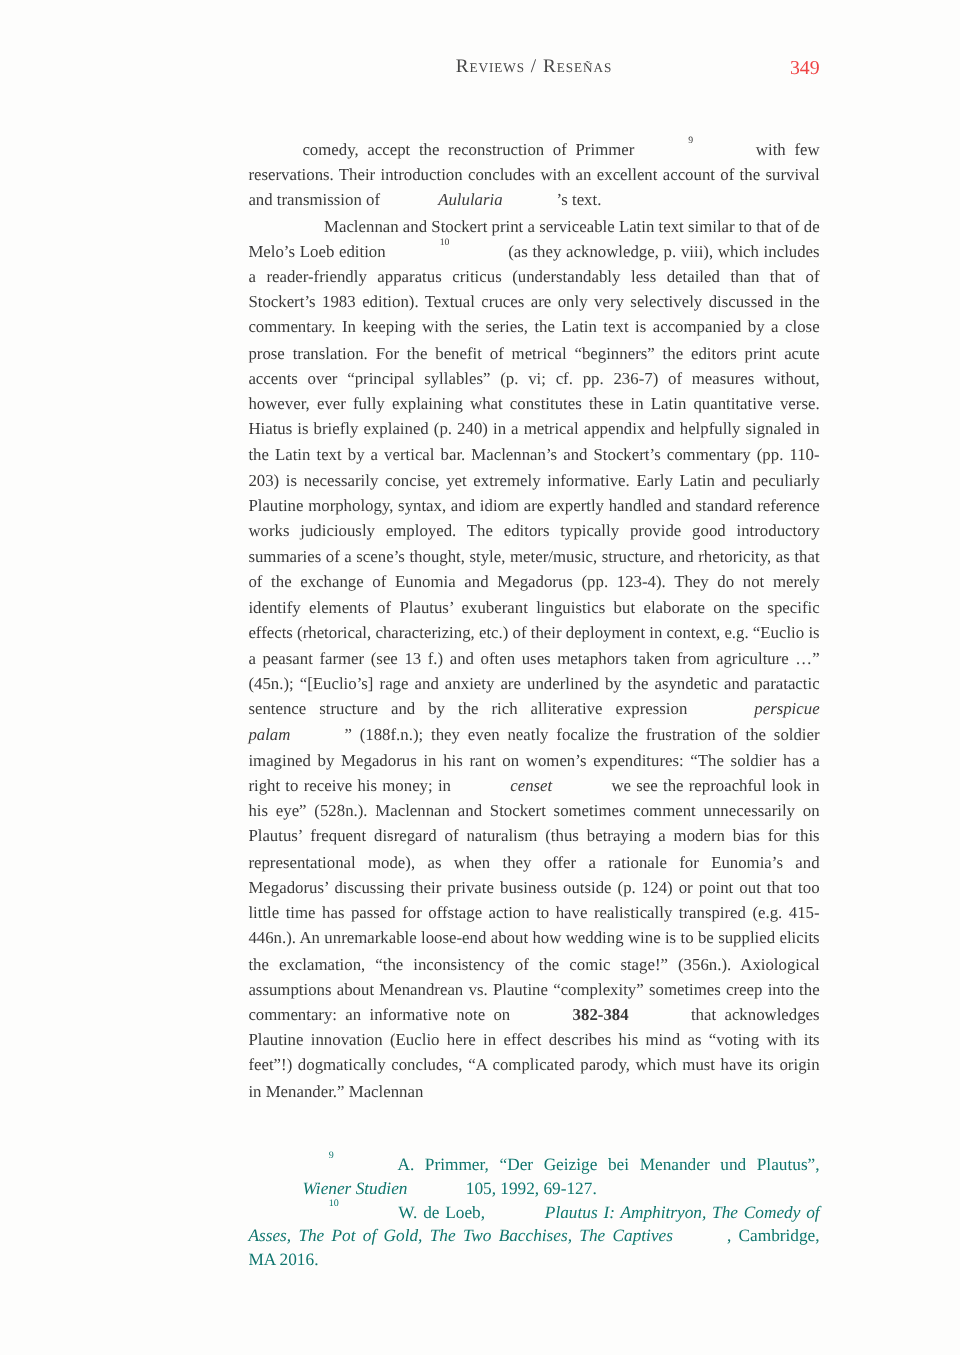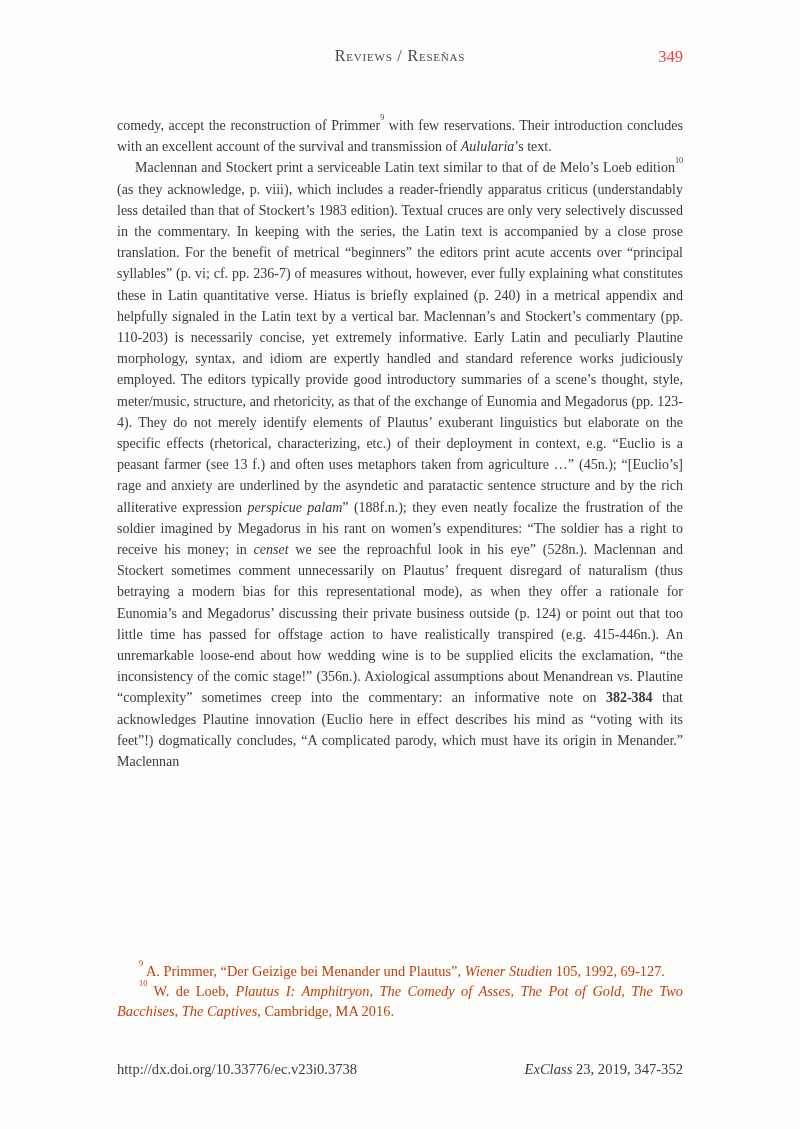--- a/index.html
+++ b/index.html
@@ -1,15 +1,15 @@
 <!DOCTYPE html>
 <html><head>
 <meta charset="utf-8">
 <style>
-  * { box-sizing: border-box; }
+  * { box-sizing: border-box; padding-left: 45px; }
   html, body { margin: 0; padding: 0; }
   body { background: #ffffff; }
 
   .page {
     position: relative;
     width: 800px;
     height: 1129px;
     background: #fdfdfc;
     color: #3b3b3b;
     font-family: "Liberation Serif", "DejaVu Serif", serif;
@@ -64,21 +64,21 @@
 
   
   .footnotes {
     position: absolute;
     top: 962px;
     left: 117px;
     width: 566px;
     font-size: 14.4px;
     line-height: 19.8px;
     text-align: justify;
-    color: #c2410c;
+    color: #0f766e;
   }
   .footnotes p { margin: 0; text-indent: 22px; }
 
   
   .page-footer {
     position: absolute;
     top: 1061px;
     left: 117px;
     width: 566px;
     display: flex;
@@ -100,18 +100,14 @@
   <main class="body-text" id="body-paragraphs">
       <p><span>comedy, accept the reconstruction of Primmer</span><sup class="fn">9</sup><span> with few reservations. Their introduction concludes with an excellent account of the survival and transmission of </span><em>Aulularia</em><span>’s text.</span></p>
       <p class="indent"><span>Maclennan and Stockert print a serviceable Latin text similar to that of de Melo’s Loeb edition</span><sup class="fn">10</sup><span> (as they acknowledge, p. viii), which includes a reader-friendly apparatus criticus (understandably less detailed than that of Stockert’s 1983 edition). Textual cruces are only very selectively discussed in the commentary. In keeping with the series, the Latin text is accompanied by a close prose translation. For the benefit of metrical “beginners” the editors print acute accents over “principal syllables” (p. vi; cf. pp. 236-7) of measures without, however, ever fully explaining what constitutes these in Latin quantitative verse. Hiatus is briefly explained (p. 240) in a metrical appendix and helpfully signaled in the Latin text by a vertical bar. Maclennan’s and Stockert’s commentary (pp. 110-203) is necessarily concise, yet extremely informative. Early Latin and peculiarly Plautine morphology, syntax, and idiom are expertly handled and standard reference works judiciously employed. The editors typically provide good introductory summaries of a scene’s thought, style, meter/music, structure, and rhetoricity, as that of the exchange of Eunomia and Megadorus (pp. 123-4). They do not merely identify elements of Plautus’ exuberant linguistics but elaborate on the specific effects (rhetorical, characterizing, etc.) of their deployment in context, e.g. “Euclio is a peasant farmer (see 13 f.) and often uses metaphors taken from agriculture …” (45n.); “[Euclio’s] rage and anxiety are underlined by the asyndetic and paratactic sentence structure and by the rich alliterative expression </span><em>perspicue palam</em><span>” (188f.n.); they even neatly focalize the frustration of the soldier imagined by Megadorus in his rant on women’s expenditures: “The soldier has a right to receive his money; in </span><em>censet</em><span> we see the reproachful look in his eye” (528n.). Maclennan and Stockert sometimes comment unnecessarily on Plautus’ frequent disregard of naturalism (thus betraying a modern bias for this representational mode), as when they offer a rationale for Eunomia’s and Megadorus’ discussing their private business outside (p. 124) or point out that too little time has passed for offstage action to have realistically transpired (e.g. 415-446n.). An unremarkable loose-end about how wedding wine is to be supplied elicits the exclamation, “the inconsistency of the comic stage!” (356n.). Axiological assumptions about Menandrean vs. Plautine “complexity” sometimes creep into the commentary: an informative note on </span><strong>382-384</strong><span> that acknowledges Plautine innovation (Euclio here in effect describes his mind as “voting with its feet”!) dogmatically concludes, “A complicated parody, which must have its origin in Menander.”  Maclennan</span></p>
     </main>
 
   <section class="footnotes" id="footnotes-list">
       <p><sup class="fn">9</sup><span> A. Primmer, “Der Geizige bei Menander und Plautus”, </span><em>Wiener Studien</em><span> 105, 1992, 69-127.</span></p>
       <p><sup class="fn">10</sup><span> W. de Loeb, </span><em>Plautus I: Amphitryon, The Comedy of Asses, The Pot of Gold, The Two Bacchises, The Captives</em><span>, Cambridge, MA 2016.</span></p>
     </section>
 
-  <footer class="page-footer">
-    <div>http://dx.doi.org/10.33776/ec.v23i0.3738</div>
-    <div><em>ExClass</em><span> 23, 2019, 347-352</span></div>
-  </footer>
 
 </div>
 
 </body></html>

